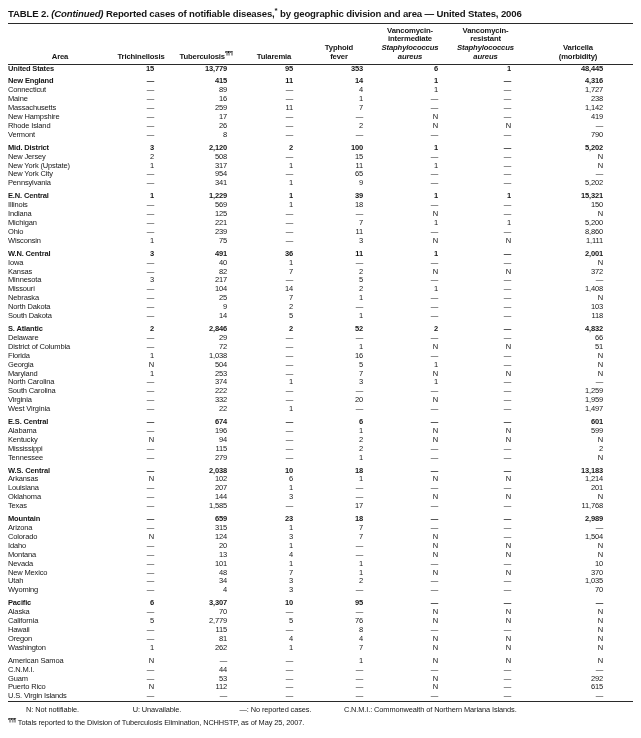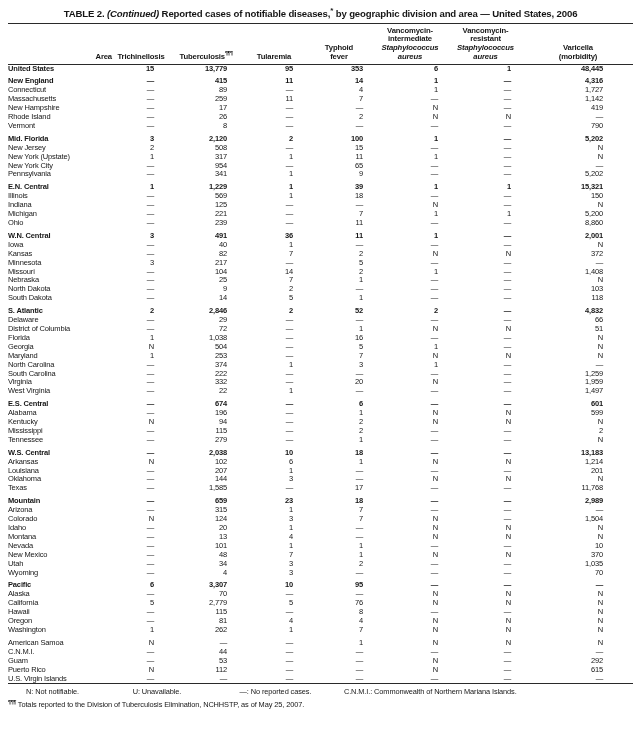--- a/index.html
+++ b/index.html
@@ -1,29 +1,29 @@
 <!DOCTYPE html>
 <html><head>
 <meta charset="utf-8">
 <style>
   html,body{margin:0;padding:0;background:#ffffff;}
   body{width:641px;height:738px;overflow:hidden;
        font-family:"Liberation Sans", sans-serif;color:#161616;
        -webkit-font-smoothing:antialiased;}
   .page{padding:5px 8px 0 8px;}
   .title{font-size:9.6px;font-weight:bold;line-height:11.5px;letter-spacing:-0.15px;
-         padding-bottom:3px;border-bottom:1px solid #2a2a2a;text-align:center;}
+         padding-bottom:3px;border-bottom:1px solid #2a2a2a;}
   .title .it{font-style:italic;}
   table{border-collapse:collapse;table-layout:fixed;width:625px;}
   col.c-area{width:104px;}
   col.c1{width:58px;}  col.c2{width:72px;}  col.c3{width:64px;}
   col.c4{width:66px;}  col.c5{width:76px;}  col.c6{width:75px;} col.c7{width:110px;}
   thead th{font-size:7.7px;font-weight:bold;line-height:8.7px;letter-spacing:-0.15px;
            vertical-align:bottom;padding:3px 0 2px 0;white-space:nowrap;}
-  thead th.area-h{text-align:right;}
+  thead th.area-h{text-align:center;}
   thead tr{border-bottom:1.4px solid #2a2a2a;}
   thead sup{font-size:5.3px;vertical-align:4px;letter-spacing:-0.4px;}
   tbody td, tbody th{font-size:7.5px;font-weight:normal;line-height:8.9px;height:8.9px;
            padding:0;white-space:nowrap;letter-spacing:-0.15px;overflow:visible;}
   tbody th.area{text-align:left;}
   td.v{text-align:right;}
   td.p1{padding-right:16px;} td.p2{padding-right:15px;} td.p3{padding-right:13px;}
   td.p4{padding-right:9px;}  td.p5{padding-right:10px;} td.p6{padding-right:12px;}
   td.p7{padding-right:30px;}
   tr.bold th, tr.bold td{font-weight:bold;}
@@ -93,20 +93,30 @@
           <th class="area">Connecticut</th>
           <td class="v p1">—</td>
           <td class="v p2">89</td>
           <td class="v p3">—</td>
           <td class="v p4">4</td>
           <td class="v p5">1</td>
           <td class="v p6">—</td>
           <td class="v p7">1,727</td>
         </tr>
         <tr class="">
+          <th class="area">Maine</th>
+          <td class="v p1">—</td>
+          <td class="v p2">16</td>
+          <td class="v p3">—</td>
+          <td class="v p4">1</td>
+          <td class="v p5">—</td>
+          <td class="v p6">—</td>
+          <td class="v p7">238</td>
+        </tr>
+        <tr class="">
           <th class="area">Massachusetts</th>
           <td class="v p1">—</td>
           <td class="v p2">259</td>
           <td class="v p3">11</td>
           <td class="v p4">7</td>
           <td class="v p5">—</td>
           <td class="v p6">—</td>
           <td class="v p7">1,142</td>
         </tr>
         <tr class="">
@@ -136,21 +146,21 @@
           <td class="v p3">—</td>
           <td class="v p4">—</td>
           <td class="v p5">—</td>
           <td class="v p6">—</td>
           <td class="v p7">790</td>
         </tr>
         <tr class="gap">
           <td colspan="8"></td>
         </tr>
         <tr class="bold">
-          <th class="area">Mid. Florida</th>
+          <th class="area">Mid. District</th>
           <td class="v p1">3</td>
           <td class="v p2">2,120</td>
           <td class="v p3">2</td>
           <td class="v p4">100</td>
           <td class="v p5">1</td>
           <td class="v p6">—</td>
           <td class="v p7">5,202</td>
         </tr>
         <tr class="">
           <th class="area">New Jersey</th>
@@ -237,20 +247,30 @@
         </tr>
         <tr class="">
           <th class="area">Ohio</th>
           <td class="v p1">—</td>
           <td class="v p2">239</td>
           <td class="v p3">—</td>
           <td class="v p4">11</td>
           <td class="v p5">—</td>
           <td class="v p6">—</td>
           <td class="v p7">8,860</td>
+        </tr>
+        <tr class="">
+          <th class="area">Wisconsin</th>
+          <td class="v p1">1</td>
+          <td class="v p2">75</td>
+          <td class="v p3">—</td>
+          <td class="v p4">3</td>
+          <td class="v p5">N</td>
+          <td class="v p6">N</td>
+          <td class="v p7">1,111</td>
         </tr>
         <tr class="gap">
           <td colspan="8"></td>
         </tr>
         <tr class="bold">
           <th class="area">W.N. Central</th>
           <td class="v p1">3</td>
           <td class="v p2">491</td>
           <td class="v p3">36</td>
           <td class="v p4">11</td>

